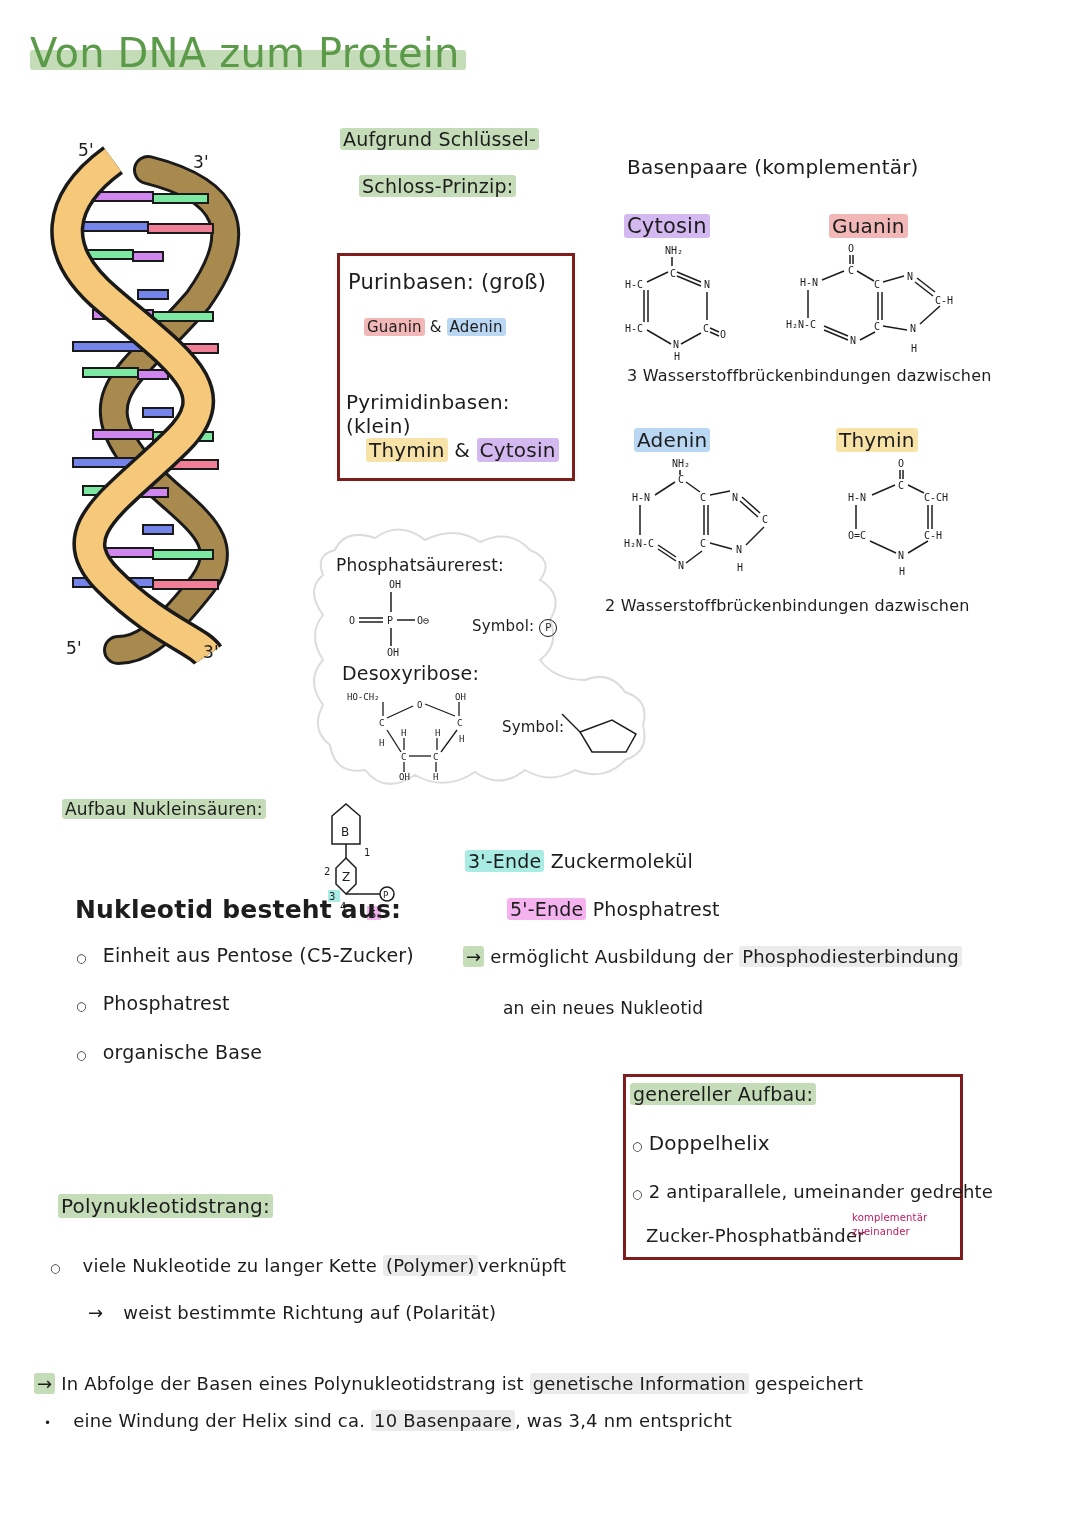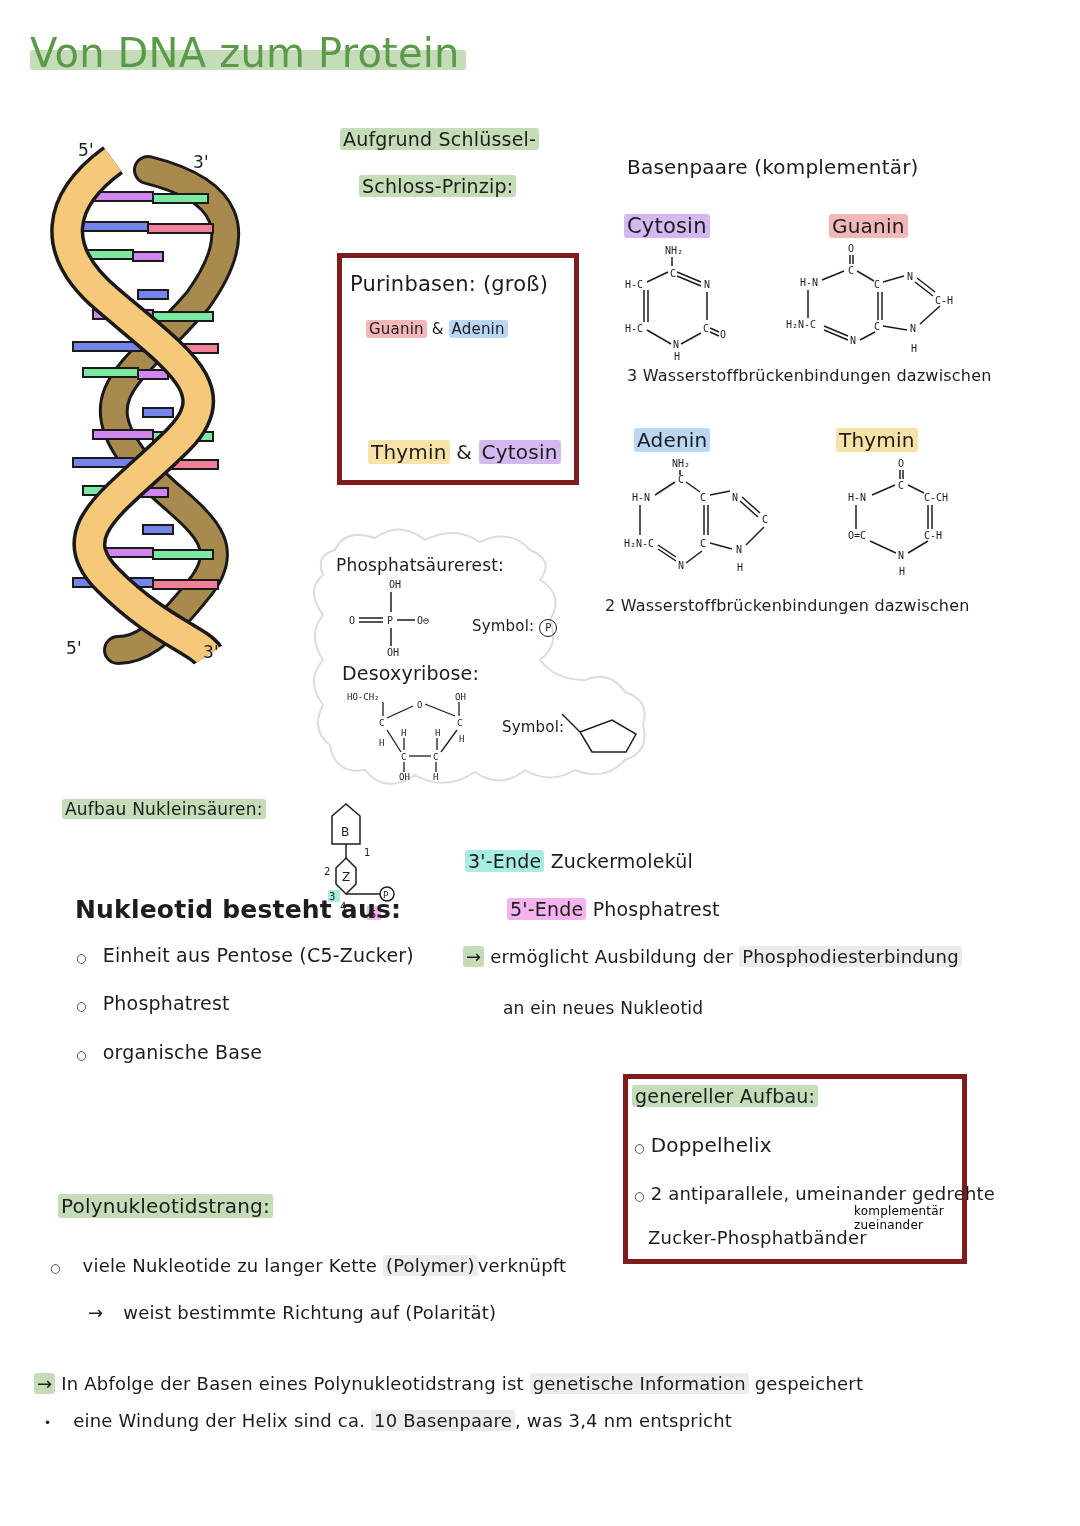--- a/index.html
+++ b/index.html
@@ -12,21 +12,21 @@
   .hl-red{background:#f2b7b7;}
   .hl-blue{background:#b9d6f2;}
   .hl-yellow{background:#f7e3a8;}
   .hl-purple{background:#d4b8f0;}
   .hl-cyan{background:#a9ece3;}
   .hl-pink{background:#f4b3ef;}
   .hl-grey{background:#ebebeb;}
   .title{left:30px;top:30px;font-size:40px;color:#5a9a48;}
   .title .bar{position:absolute;left:0;right:-6px;top:20px;height:20px;background:#c5dcb8;border-radius:3px;z-index:0;}
   .title span.t{position:relative;z-index:1;}
-  .box{border:5px solid #7f1d1d;}
+  .box{border:3px solid #7f1d1d;}
   .sub{font-size:19px;}
   .body-t{font-size:20px;}
 </style>
 </head>
 <body>
 
 <div class="abs title hand">
   <div class="bar"></div>
   <span class="t">Von DNA zum Protein</span>
 </div>
@@ -81,20 +81,21 @@
   <span class="hl hl-green">Schloss-Prinzip:</span>
 </div>
 
 <div class="abs box" style="left:337px;top:253px;width:232px;height:222px;">
   <div class="abs hand" style="left:8px;top:14px;font-size:21px;">Purinbasen: (groß)</div>
   <div class="abs hand" style="left:24px;top:62px;font-size:15px;">
     <span class="hl hl-red">Guanin</span>
     <span>&amp;</span>
     <span class="hl hl-blue">Adenin</span>
   </div>
+  <div class="abs hand" style="left:6px;top:134px;font-size:20px;">Pyrimidinbasen: (klein)</div>
   <div class="abs hand" style="left:26px;top:182px;font-size:20px;text-align:right;">
     <span class="hl hl-yellow">Thymin</span>
     <span>&amp;</span>
     <span class="hl hl-purple">Cytosin</span>
   </div>
 </div>
 
 <div class="abs hand" style="left:627px;top:155px;font-size:20px;text-align:right;">Basenpaare (komplementär)</div>
 
 <div class="abs hand" style="left:624px;top:214px;font-size:21px;">
@@ -340,21 +341,21 @@
   <div class="abs hand" style="left:4px;top:6px;font-size:19px;">
     <span class="hl hl-green">genereller Aufbau:</span>
   </div>
   <div class="abs hand" style="left:6px;top:54px;font-size:20px;">
     <span style="font-size:12px;margin-right:6px;">○</span><span>Doppelhelix</span>
   </div>
   <div class="abs hand" style="left:6px;top:104px;font-size:18px;white-space:nowrap;">
     <span style="font-size:12px;margin-right:6px;">○</span><span>2 antiparallele, umeinander gedrehte</span>
   </div>
   <div class="abs hand" style="left:20px;top:148px;font-size:18px;">Zucker-Phosphatbänder</div>
-  <div class="abs hand" style="left:226px;top:125px;font-size:12px;color:#000000;line-height:14px;">
+  <div class="abs hand" style="left:226px;top:134px;font-size:10px;color:#be185d;line-height:14px;">
     <div>komplementär</div>
     <div>zueinander</div>
   </div>
 </div>
 
 <div class="abs hand" style="left:58px;top:1194px;font-size:20px;">
   <span class="hl hl-green">Polynukleotidstrang:</span>
 </div>
 <div class="abs hand" style="left:50px;top:1255px;font-size:18px;white-space:nowrap;">
   <span style="font-size:12px;margin-right:16px;">○</span>

